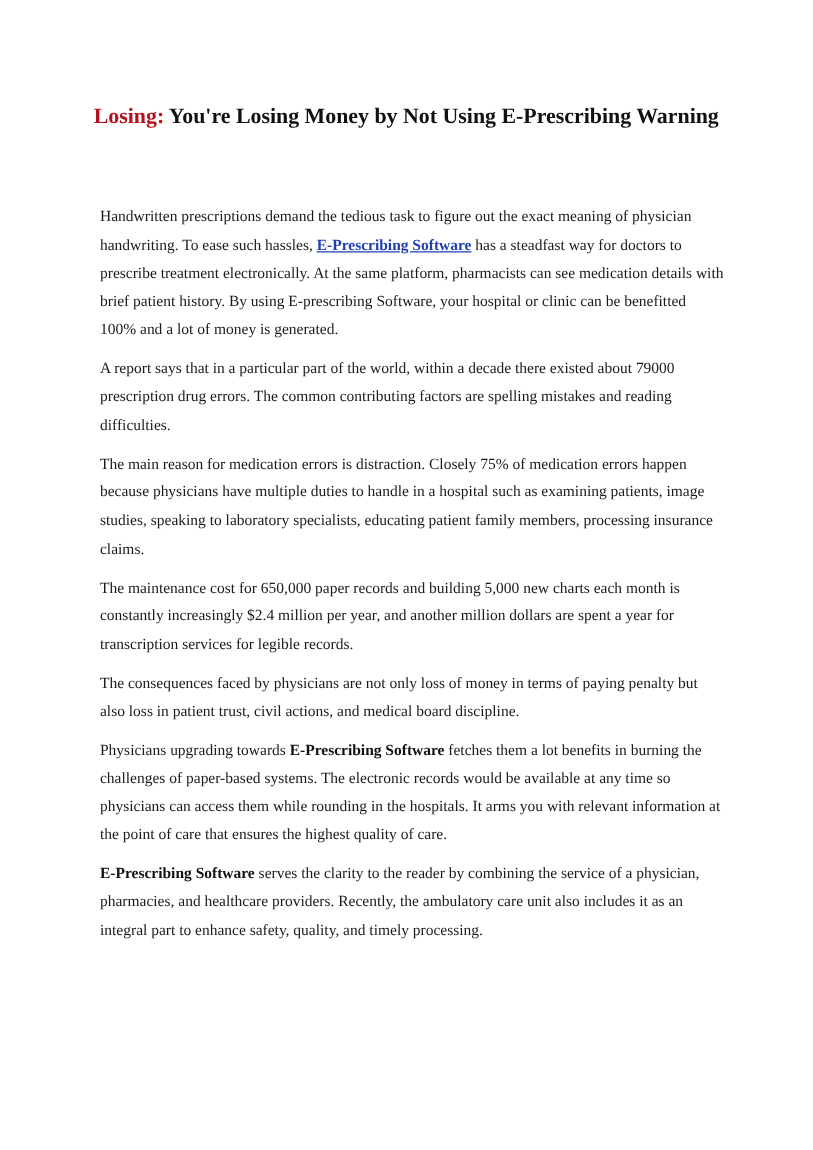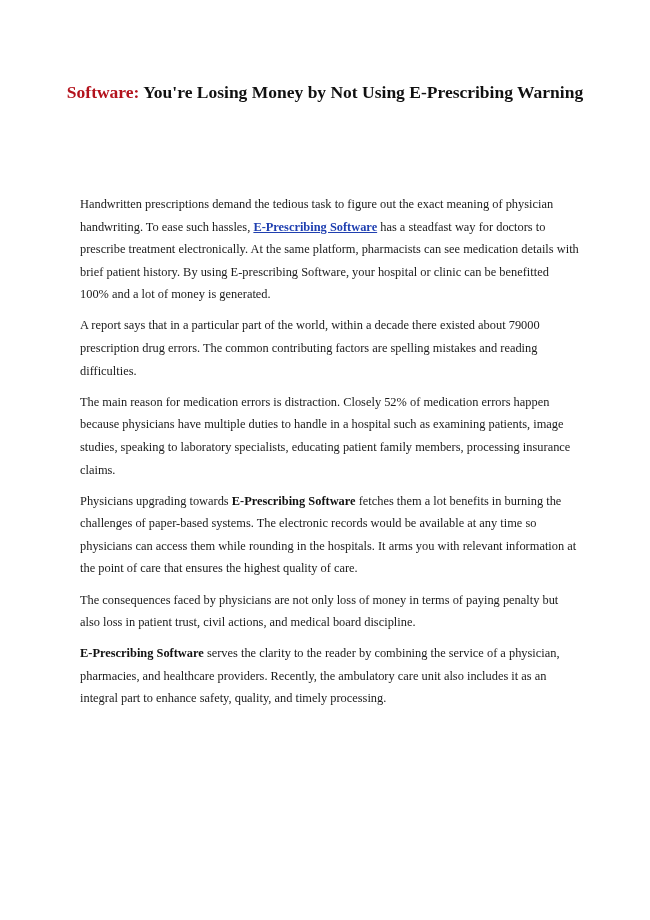--- a/index.html
+++ b/index.html
@@ -33,21 +33,21 @@
       line-height: 33px;
       color: #111111;
       margin: 0;
     }
     .title .warn {
       color: #b3121c;
     }
     .body-text {
       position: absolute;
       left: 80px;
-      top: 193px;
+      top: 162px;
       width: 500px;
       font-size: 12.4px;
       line-height: 22.6px;
       color: #1a1a1a;
     }
     .body-text p {
       margin: 0 0 8.5px 0;
     }
     .link {
       color: #1f3fb0;
@@ -55,30 +55,31 @@
       text-decoration: underline;
       cursor: pointer;
     }
     b { font-weight: bold; color: #111; }
   </style>
 </head>
 <body>
 
 <div class="page">
 
-  <h1 class="title"><span class="warn">Software:</span><span> You're Losing Money by Not Using E-Prescribing Warning</span></h1>
+  <h1 class="title"><span class="warn">Losing:</span><span> You're Losing Money by Not Using E-Prescribing Warning</span></h1>
 
   <div class="body-text">
     <p><span>Handwritten prescriptions demand the tedious task to figure out the exact meaning of physician handwriting. To ease such hassles, </span><a class="link">E-Prescribing Software</a><span> has a steadfast way for doctors to prescribe treatment electronically. At the same platform, pharmacists can see medication details with brief patient history. By using E-prescribing Software, your hospital or clinic can be benefitted 100% and a lot of money is generated.</span></p>
 
     <p>A report says that in a particular part of the world, within a decade there existed about 79000 prescription drug errors. The common contributing factors are spelling mistakes and reading difficulties.</p>
 
-    <p>The main reason for medication errors is distraction. Closely 52% of medication errors happen because physicians have multiple duties to handle in a hospital such as examining patients, image studies, speaking to laboratory specialists, educating patient family members, processing insurance claims.</p>
+    <p>The main reason for medication errors is distraction. Closely 75% of medication errors happen because physicians have multiple duties to handle in a hospital such as examining patients, image studies, speaking to laboratory specialists, educating patient family members, processing insurance claims.</p>
 
+    <p>The maintenance cost for 650,000 paper records and building 5,000 new charts each month is constantly increasingly $2.4 million per year, and another million dollars are spent a year for transcription services for legible records.</p>
+
+    <p>The consequences faced by physicians are not only loss of money in terms of paying penalty but also loss in patient trust, civil actions, and medical board discipline.</p>
 
     <p><span>Physicians upgrading towards </span><b>E-Prescribing Software</b><span> fetches them a lot benefits in burning the challenges of paper-based systems. The electronic records would be available at any time so physicians can access them while rounding in the hospitals. It arms you with relevant information at the point of care that ensures the highest quality of care.</span></p>
-
-    <p>The consequences faced by physicians are not only loss of money in terms of paying penalty but also loss in patient trust, civil actions, and medical board discipline.</p>
 
     <p><b>E-Prescribing Software</b><span> serves the clarity to the reader by combining the service of a physician, pharmacies, and healthcare providers. Recently, the ambulatory care unit also includes it as an integral part to enhance safety, quality, and timely processing.</span></p>
   </div>
 
 </div>
 
 </body></html>

